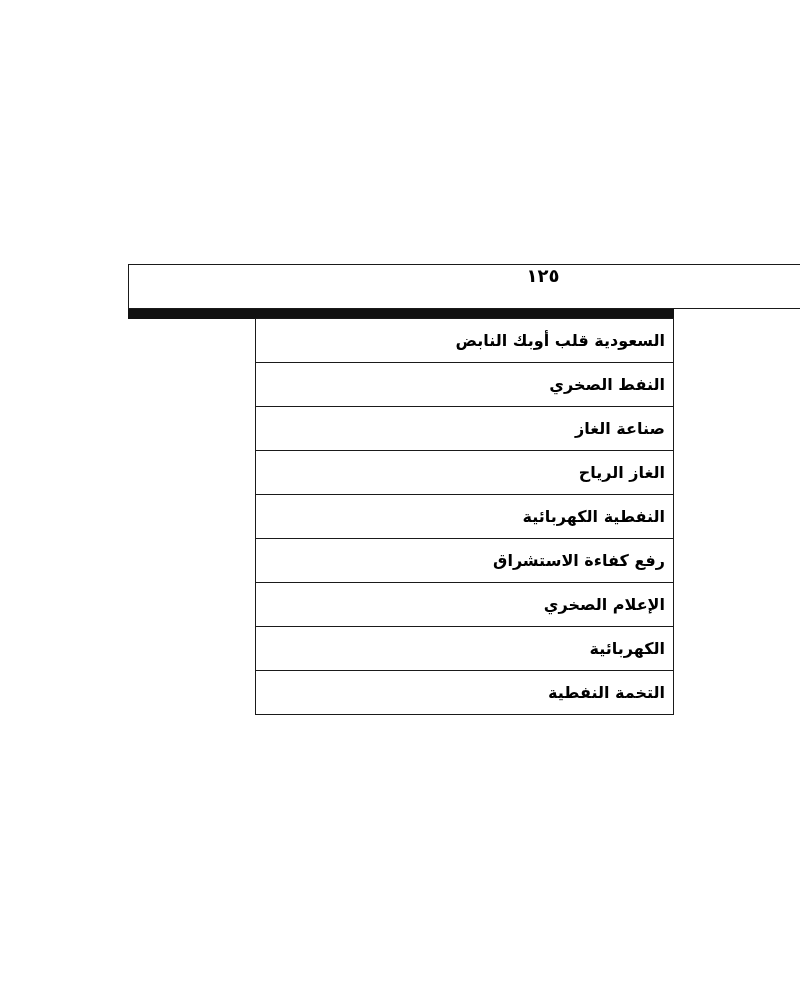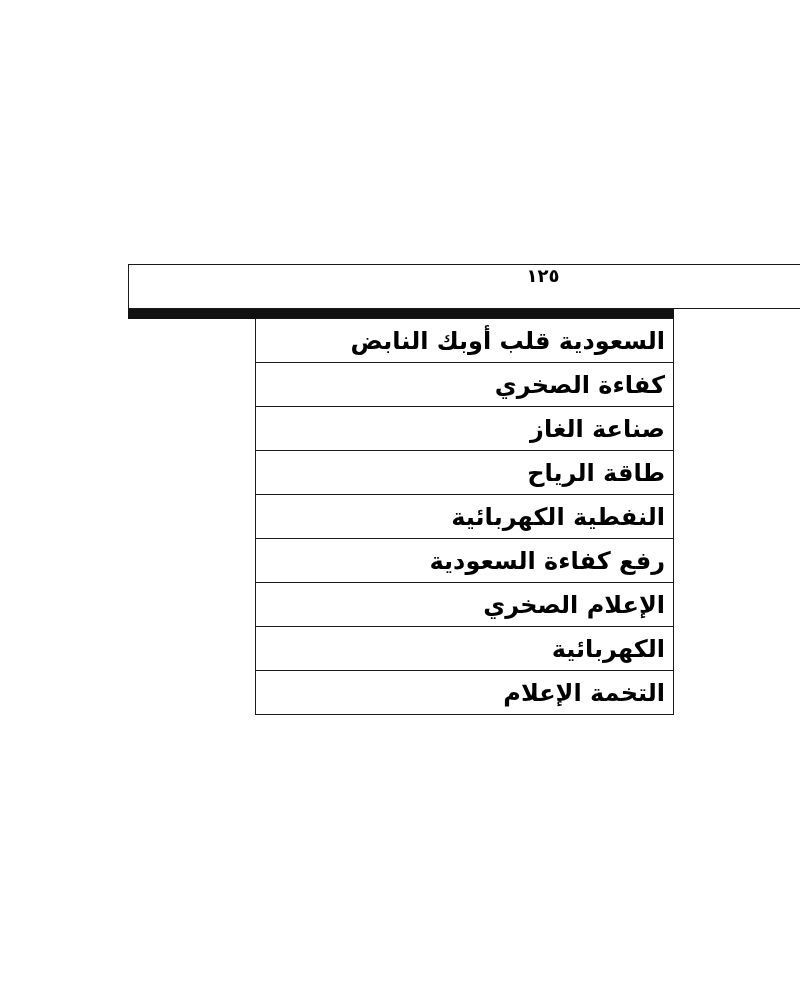--- a/index.html
+++ b/index.html
@@ -46,21 +46,21 @@
     padding: 0 10px;
     text-align: center;
     vertical-align: middle;
     border: none;
     letter-spacing: 0;
   }
   table.toc tbody td {
     border: 1px solid #1a1a1a;
     height: 43px;
     padding: 0 14px;
-    font-size: 24px;
+    font-size: 16px;
     font-weight: bold;
     vertical-align: middle;
     background: #ffffff;
   }
   table.toc tbody td.subject {
     text-align: right;
     padding-right: 0;
     padding-left: 14px;
     text-align: left;
   }
@@ -91,47 +91,47 @@
           <th>الموضوع</th>
           <th>الصفحة</th>
         </tr>
       </thead>
       <tbody>
         <tr>
           <td class="subject">السعودية قلب أوبك النابض</td>
           <td class="page">٧٦</td>
         </tr>
         <tr>
-          <td class="subject">كفاءة الصخري</td>
+          <td class="subject">النفط الصخري</td>
           <td class="page">٨٣</td>
         </tr>
         <tr>
           <td class="subject">صناعة الغاز</td>
           <td class="page">٩١</td>
         </tr>
         <tr>
-          <td class="subject">طاقة الرياح</td>
+          <td class="subject">الغاز الرياح</td>
           <td class="page">١٠٠</td>
         </tr>
         <tr>
           <td class="subject">النفطية الكهربائية</td>
           <td class="page">١٠٨</td>
         </tr>
         <tr>
-          <td class="subject">رفع كفاءة السعودية</td>
+          <td class="subject">رفع كفاءة الاستشراق</td>
           <td class="page">١١٢</td>
         </tr>
         <tr>
           <td class="subject">الإعلام الصخري</td>
           <td class="page">١١٦</td>
         </tr>
         <tr>
           <td class="subject">الكهربائية</td>
           <td class="page">١٢٠</td>
         </tr>
         <tr>
-          <td class="subject">التخمة الإعلام</td>
+          <td class="subject">التخمة النفطية</td>
           <td class="page">١٢٥</td>
         </tr>
       </tbody>
     </table>
   </div>
 </div>
 
 </body></html>

